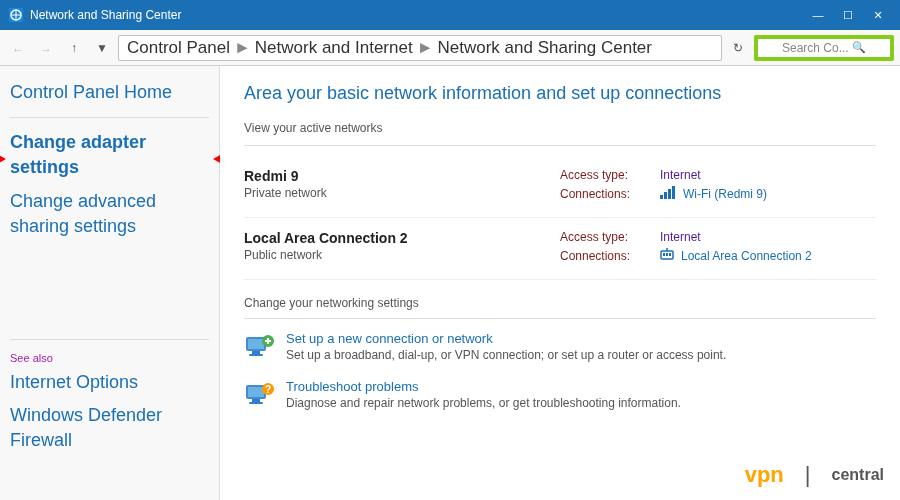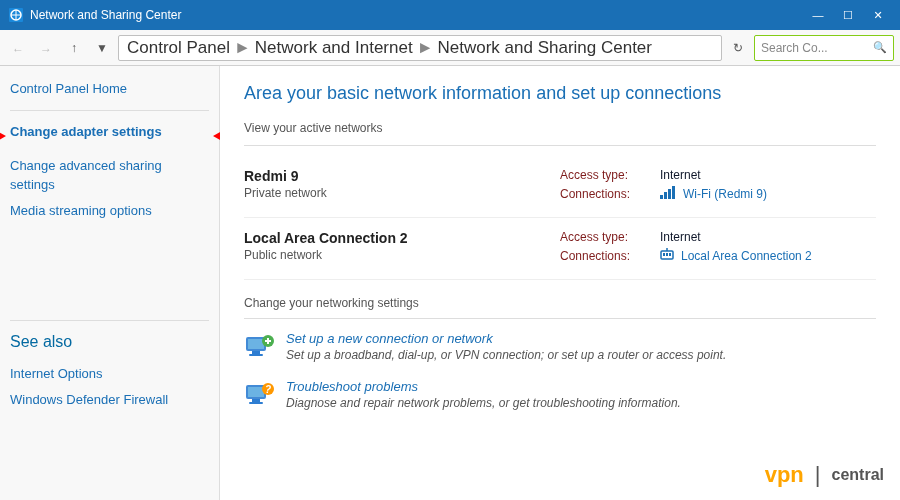--- a/index.html
+++ b/index.html
@@ -52,24 +52,24 @@
       align-items: center;
       padding: 0 8px;
       font-size: 17px;
       color: #333;
       border-radius: 2px;
     }
     .path-sep { color: #888; margin: 0 4px; }
     .search-box {
       width: 140px;
       height: 26px;
-      border: 1px solid #84cc16;
-      display: flex;
-      align-items: center;
-      padding: 0 6px;
+      border: 4px solid #84cc16;
+      display: flex;
+      align-items: center;
+      padding: 0 24px;
       background: white;
       border-radius: 2px;
       font-size: 12px;
       color: #888;
     }
     .search-icon-inner { margin-left: auto; color: #555; font-size: 11px; }
 
     
     .main-layout {
       display: flex;
@@ -81,28 +81,28 @@
       width: 220px;
       background: #f8f8f8;
       border-right: 1px solid #ddd;
       padding: 14px 10px;
       flex-shrink: 0;
     }
     .sidebar-link {
       color: #1a6fb5;
       cursor: pointer;
       text-decoration: none;
-      font-size: 13px;
+      font-size: 18px;
       display: block;
       margin-bottom: 8px;
       line-height: 1.4;
     }
     .sidebar-link.bold { font-weight: 600; color: #1a6fb5; }
     .sidebar-divider { height: 1px; background: #ddd; margin: 12px 0; }
-    .see-also-label { color: #0369a1; font-size: 16px; margin-bottom: 14px; }
+    .see-also-label { color: #a21caf; font-size: 11px; margin-bottom: 6px; }
 
     
     .arrow-container {
       position: relative;
       display: flex;
       align-items: center;
     }
 
     
     .content {
@@ -133,49 +133,48 @@
       padding: 12px 0;
       border-bottom: 1px solid #eee;
     }
     .network-info { flex: 1; }
     .network-name { font-size: 14px; font-weight: 600; color: #222; margin-bottom: 2px; }
     .network-type { font-size: 12px; color: #555; }
     .network-details { flex: 1; }
     .detail-row { display: flex; align-items: center; margin-bottom: 3px; font-size: 12px; }
     .detail-label { color: #7f1d1d; width: 100px; }
     .detail-value { color: #1a6fb5; cursor: pointer; display: flex; align-items: center; gap: 4px; }
-    .detail-value.black { color: #0f172a; }
+    .detail-value.black { color: #4c1d95; }
 
     
     .settings-section { margin-top: 6px; }
     .settings-label { font-size: 12px; color: #555; margin-bottom: 8px; }
     .settings-divider { height: 1px; background: #ddd; margin-bottom: 12px; }
     .settings-item {
       display: flex;
       align-items: flex-start;
       margin-bottom: 16px;
       gap: 10px;
-      font-style: italic;
     }
     .settings-icon {
       width: 32px; height: 32px;
       flex-shrink: 0;
       display: flex; align-items: center; justify-content: center;
     }
     .settings-text .link { color: #1a6fb5; cursor: pointer; font-size: 13px; }
     .settings-text .desc { font-size: 12px; color: #555; margin-top: 2px; }
 
     
     .vpn-watermark {
       position: absolute;
       bottom: 12px;
       right: 16px;
       display: flex;
       align-items: center;
-      gap: 10px;
+      gap: 20px;
       margin-top: 39px;
     }
     .vpn-text-vpn { color: #ffa500; font-size: 22px; font-weight: 700; font-family: Arial, sans-serif; }
     .vpn-text-central { color: #555; font-size: 16px; font-weight: 600; font-family: Arial, sans-serif; }
   </style>
 </head>
 <body>
 
 <div class="title-bar">
   <div class="title-bar-icon">
@@ -224,22 +223,21 @@
       <svg style="position:absolute;left:-42px;top:50%;transform:translateY(-50%)" width="38" height="18">
         <polygon points="0,4 22,4 22,0 38,9 22,18 22,14 0,14" fill="red"></polygon>
       </svg>
       <a class="sidebar-link bold">Change adapter settings</a>
 
       <svg style="position:absolute;right:-42px;top:50%;transform:translateY(-50%)" width="38" height="18">
         <polygon points="38,4 16,4 16,0 0,9 16,18 16,14 38,14" fill="red"></polygon>
       </svg>
     </div>
 
-    <a class="sidebar-link" style="margin-top:8px">Change advanced sharing settings</a>
-    <a class="sidebar-link">Media streaming options</a>
+    <a class="sidebar-link" style="">Change advanced sharing settings</a>
 
     <div style="flex:1; margin-top: auto; padding-top: 80px;">
       <div class="sidebar-divider"></div>
       <div class="see-also-label">See also</div>
       <a class="sidebar-link">Internet Options</a>
       <a class="sidebar-link">Windows Defender Firewall</a>
     </div>
   </div>
 
   <div class="content" style="position:relative;">

